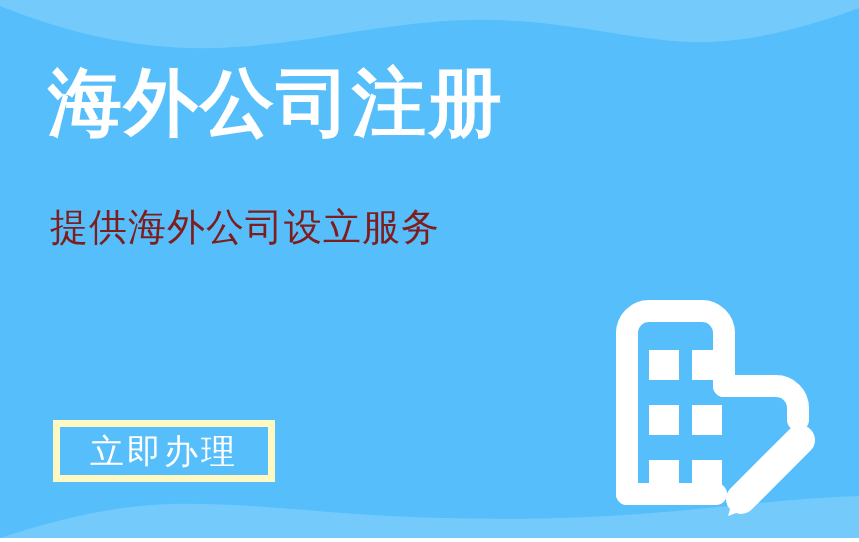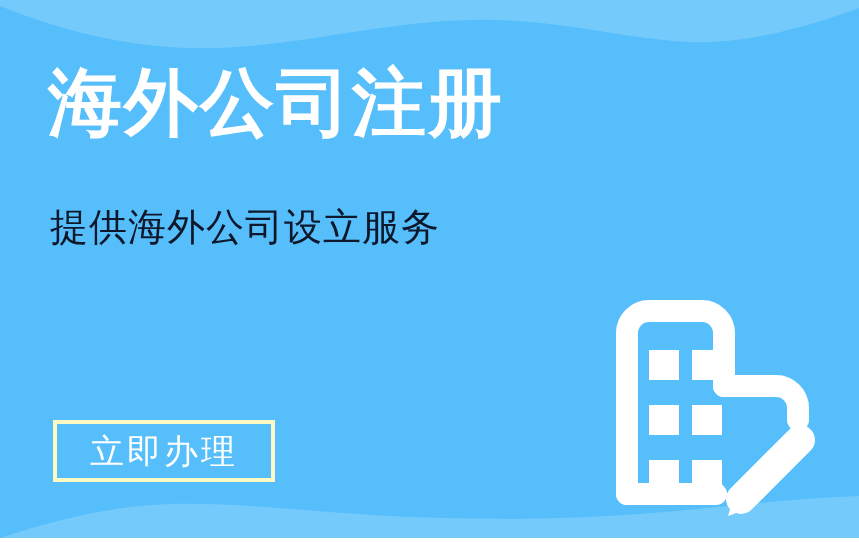--- a/index.html
+++ b/index.html
@@ -59,32 +59,32 @@
     letter-spacing: 2px;
     line-height: 1;
     white-space: nowrap;
   }
   .subtitle {
     position: absolute;
     left: 50px;
     top: 208px;
     font-size: 38px;
     font-weight: normal;
-    color: #0f172a;
+    color: #7f1d1d;
     letter-spacing: 1px;
     line-height: 1;
     white-space: nowrap;
   }
   .cta-button {
     position: absolute;
     left: 53px;
     top: 420px;
     width: 222px;
     height: 62px;
-    border: 4px solid #fef9c3;
+    border: 7px solid #fef9c3;
     background: transparent;
     color: #ffffff;
     font-size: 34px;
     font-family: "Liberation Sans", "DejaVu Sans", sans-serif;
     letter-spacing: 3px;
     line-height: 1;
     display: flex;
     align-items: center;
     justify-content: center;
     box-sizing: border-box;

